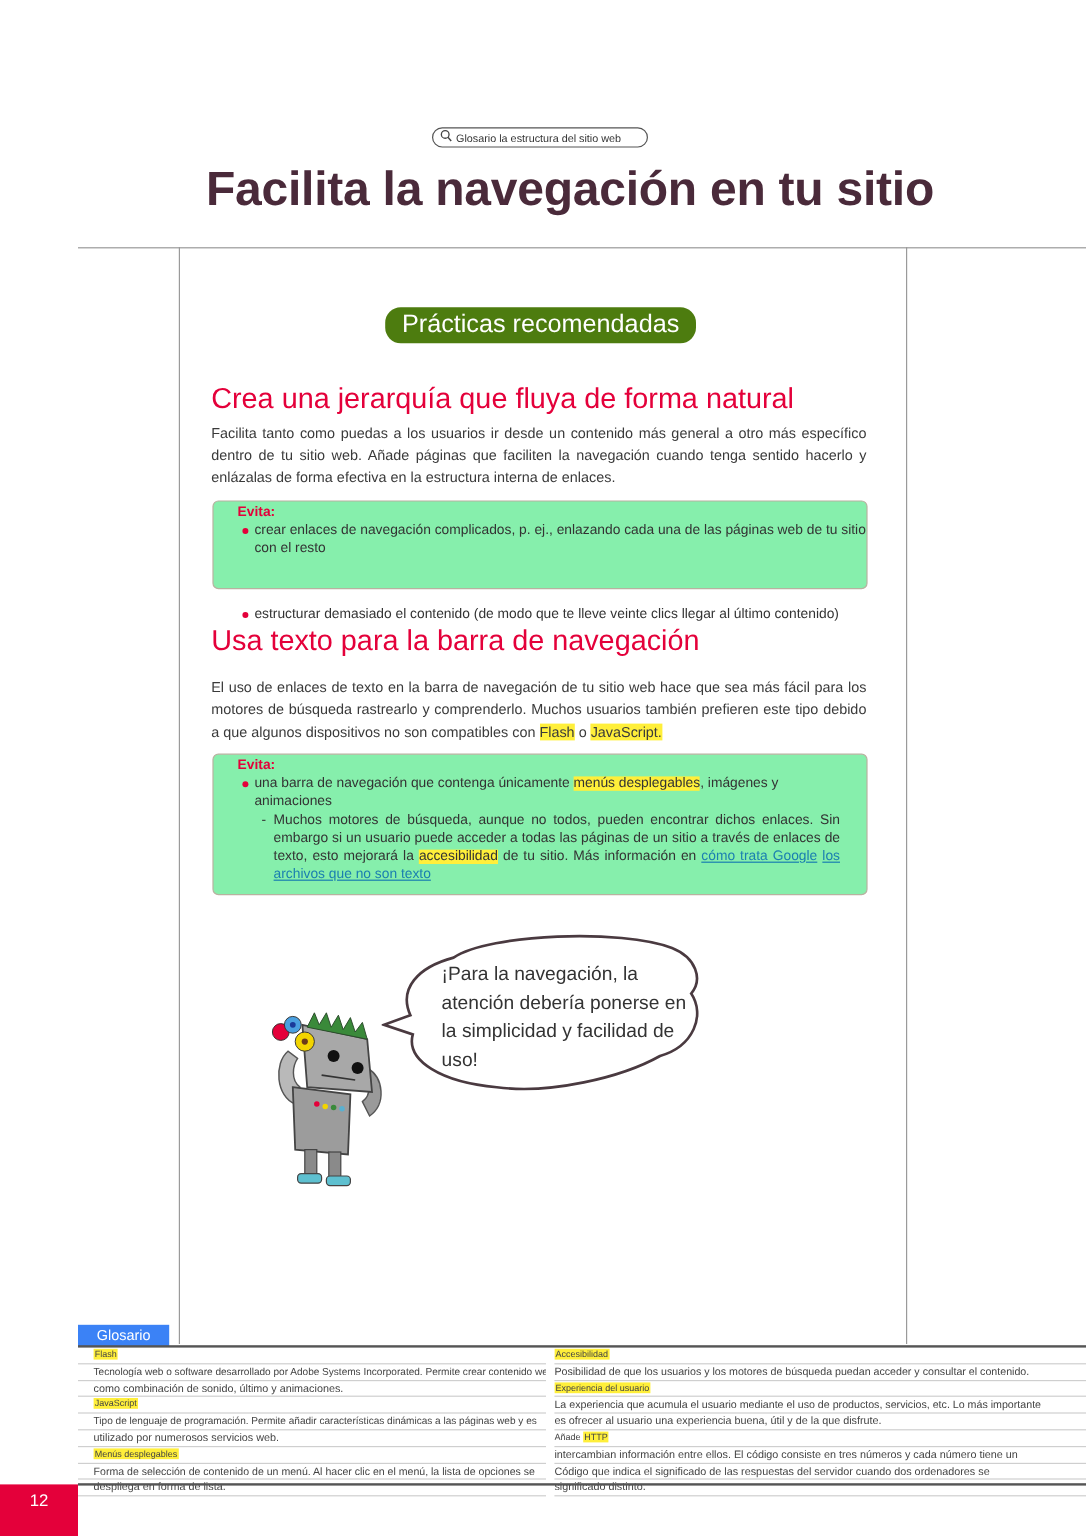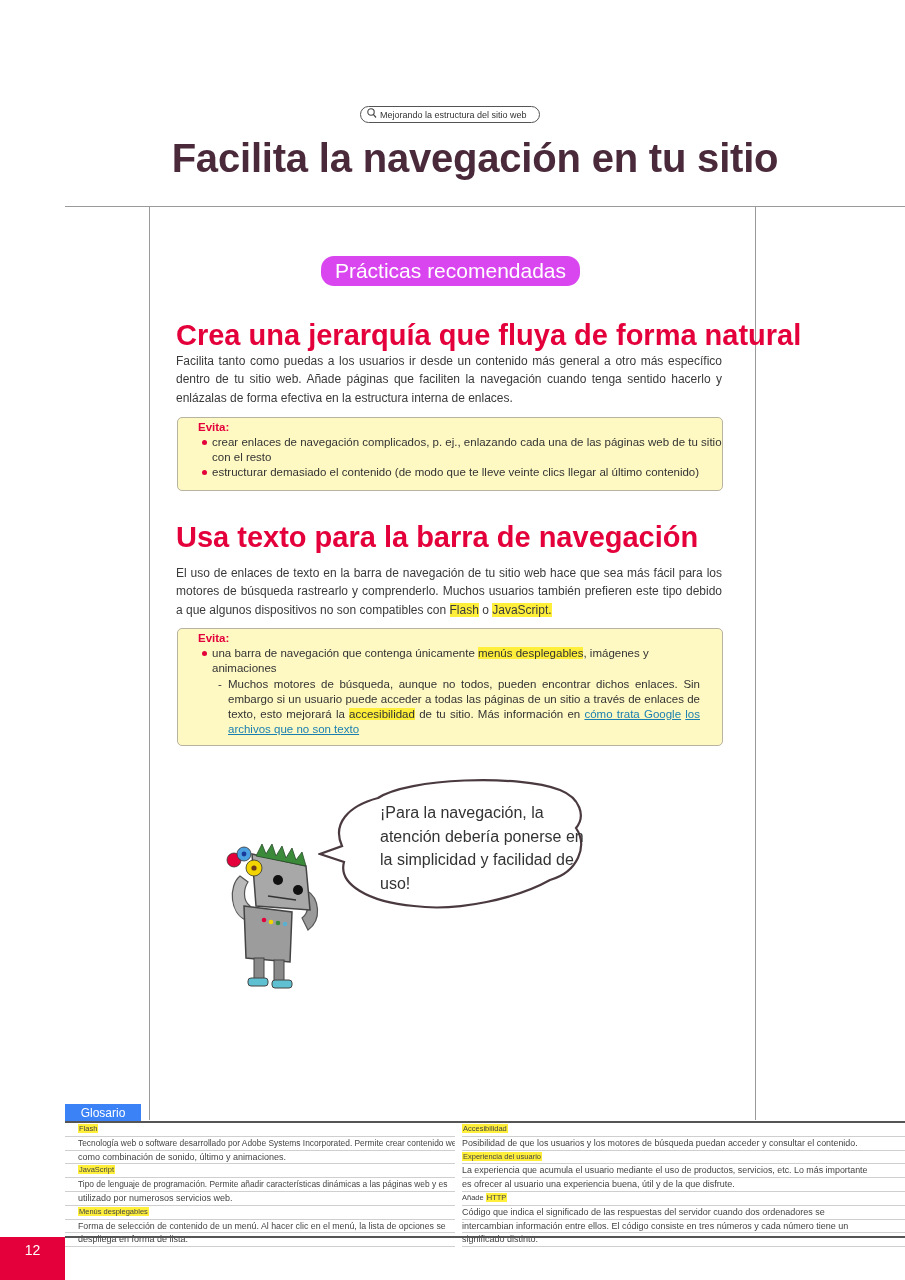--- a/index.html
+++ b/index.html
@@ -22,53 +22,53 @@
     left: 0; width: 950px; top: 136px; text-align: center;
     font-size: 40px; font-weight: bold; color: #4a2a3a; letter-spacing: -0.2px;
   }
 
   .hline-top { left: 65px; top: 206px; width: 840px; height: 1px; background: #9a9a9a; }
   .vline-left { left: 149px; top: 206px; width: 1px; height: 914px; background: #9a9a9a; }
   .vline-right { left: 755px; top: 206px; width: 1px; height: 914px; background: #9a9a9a; }
 
   .pill {
     left: 321px; top: 256px; width: 259px; height: 30px; border-radius: 13px;
-    background: #d946ef; color: #fff; font-size: 21px; line-height: 30px; text-align: center;
+    background: #4d7c0f; color: #fff; font-size: 21px; line-height: 30px; text-align: center;
     white-space: nowrap;
   }
 
-  .h2 { left: 176px; font-size: 29px; font-weight: bold; color: #e4003a; white-space: nowrap; }
+  .h2 { left: 176px; font-size: 24px; font-weight: normal; color: #e4003a; white-space: nowrap; }
   .h2.one { top: 319px; }
   .h2.two { top: 521px; }
 
   .para {
     left: 176px; width: 546px; font-size: 12px; line-height: 18.4px; color: #3a3a3a;
     text-align: justify;
   }
   .para.one { top: 352px; }
   .para.two { top: 564px; }
   .hl { background: #ffef3a; text-align: right; }
 
   .avoid {
     left: 177px; width: 546px; box-sizing: border-box;
-    background: #fef9c3; border: 1px solid #b8b2a0; border-radius: 5px;
+    background: #86efac; border: 1px solid #b8b2a0; border-radius: 5px;
     font-size: 11.5px; line-height: 15px; color: #333;
   }
   .avoid.one { top: 417px; height: 74px; padding: 2px 0 0 20px; }
   .avoid.two { top: 628px; height: 118px; padding: 2px 22px 0 20px; }
   .avoid .label { color: #e4003a; font-weight: bold; font-size: 11.5px; }
   .avoid ul { list-style: none; margin: 0; padding: 0 0 0 4px; }
   .avoid li { position: relative; padding-left: 10px; }
   .avoid li .dot { position: absolute; left: 0; top: 5px; width: 5px; height: 5px; border-radius: 50%; background: #e4003a; }
   .avoid .sub { padding-left: 16px; position: relative; text-align: justify; }
   .avoid .sub .dash { position: absolute; left: 6px; top: 0; }
   .avoid a { color: #1a7fb0; }
 
   .bubble-text {
-    left: 368px; top: 801px; width: 210px; font-size: 16px; line-height: 23.5px; color: #333; margin-left: 12px;
+    left: 368px; top: 801px; width: 210px; font-size: 16px; line-height: 23.5px; color: #333;
   }
 
   
   .gl-tab {
     left: 65px; top: 1104px; width: 76px; height: 18px; background: #3b82f6; color: #fff;
     font-size: 12px; line-height: 19px; text-align: center;
   }
   .gl-line-top { left: 65px; top: 1121px; width: 840px; height: 2px; background: #555; }
   .gl-line-bot { left: 65px; top: 1236px; width: 840px; height: 2px; background: #555; }
   .gl-col { top: 1123px; width: 390px; }
@@ -90,39 +90,39 @@
 </head>
 <body>
 
 <div class="abs chip">
   <span class="mag">
     <svg width="12" height="14" viewBox="0 0 12 14">
         <circle cx="5" cy="5" r="3.2" fill="none" stroke="#444" stroke-width="1.1"></circle>
         <line x1="7.3" y1="7.4" x2="10" y2="10.5" stroke="#444" stroke-width="1.2"></line>
       </svg>
   </span>
-  <span class="txt">Mejorando la estructura del sitio web</span>
+  <span class="txt">Glosario la estructura del sitio web</span>
 </div>
 
 <div class="abs page-title">Facilita la navegación en tu sitio</div>
 
 <div class="abs hline-top"></div>
 <div class="abs vline-left"></div>
 <div class="abs vline-right"></div>
 
 <div class="abs pill">Prácticas recomendadas</div>
 
 <div class="abs h2 one">Crea una jerarquía que fluya de forma natural</div>
 <div class="abs para one">Facilita tanto como puedas a los usuarios ir desde un contenido más general a otro más específico dentro de tu sitio web. Añade páginas que faciliten la navegación cuando tenga sentido hacerlo y enlázalas de forma efectiva en la estructura interna de enlaces.</div>
 
 <div class="abs avoid one">
   <div class="label">Evita:</div>
   <ul>
     <li><span class="dot"></span><span>crear enlaces de navegación complicados, p. ej., enlazando cada una de las páginas web de tu sitio con el resto</span></li>
-    <li style="white-space:nowrap;"><span class="dot"></span><span>estructurar demasiado el contenido (de modo que te lleve veinte clics llegar al último contenido)</span></li>
+    <li style="white-space:nowrap;margin-top:40px;"><span class="dot"></span><span>estructurar demasiado el contenido (de modo que te lleve veinte clics llegar al último contenido)</span></li>
   </ul>
 </div>
 
 <div class="abs h2 two">Usa texto para la barra de navegación</div>
 <div class="abs para two"><span>El uso de enlaces de texto en la barra de navegación de tu sitio web hace que sea más fácil para los motores de búsqueda rastrearlo y comprenderlo. Muchos usuarios también prefieren este tipo debido a que algunos dispositivos no son compatibles con </span><span class="hl">Flash</span><span> o </span><span class="hl">JavaScript.</span></div>
 
 <div class="abs avoid two">
   <div class="label">Evita:</div>
   <ul>
     <li><span class="dot"></span><span>una barra de navegación que contenga únicamente </span><span class="hl">menús desplegables</span><span>, imágenes y animaciones</span></li>
@@ -181,20 +181,20 @@
   <div class="gl-row">despliega en forma de lista.</div>
 </div>
 
 <div class="abs gl-col right">
   <div class="gl-row term"><span class="hl">Accesibilidad</span></div>
   <div class="gl-row" style="font-size:8.9px;">Posibilidad de que los usuarios y los motores de búsqueda puedan acceder y consultar el contenido.</div>
   <div class="gl-row term"><span class="hl">Experiencia del usuario</span></div>
   <div class="gl-row" style="font-size:8.9px;">La experiencia que acumula el usuario mediante el uso de productos, servicios, etc. Lo más importante</div>
   <div class="gl-row">es ofrecer al usuario una experiencia buena, útil y de la que disfrute.</div>
   <div class="gl-row term"><span>Añade </span><span class="hl">HTTP</span></div>
+  <div class="gl-row">intercambian información entre ellos. El código consiste en tres números y cada número tiene un</div>
   <div class="gl-row">Código que indica el significado de las respuestas del servidor cuando dos ordenadores se</div>
-  <div class="gl-row">intercambian información entre ellos. El código consiste en tres números y cada número tiene un</div>
   <div class="gl-row">significado distinto.</div>
 </div>
 
 <div class="abs gl-line-bot"></div>
 
 <div class="abs page-num">12</div>
 
 </body></html>

